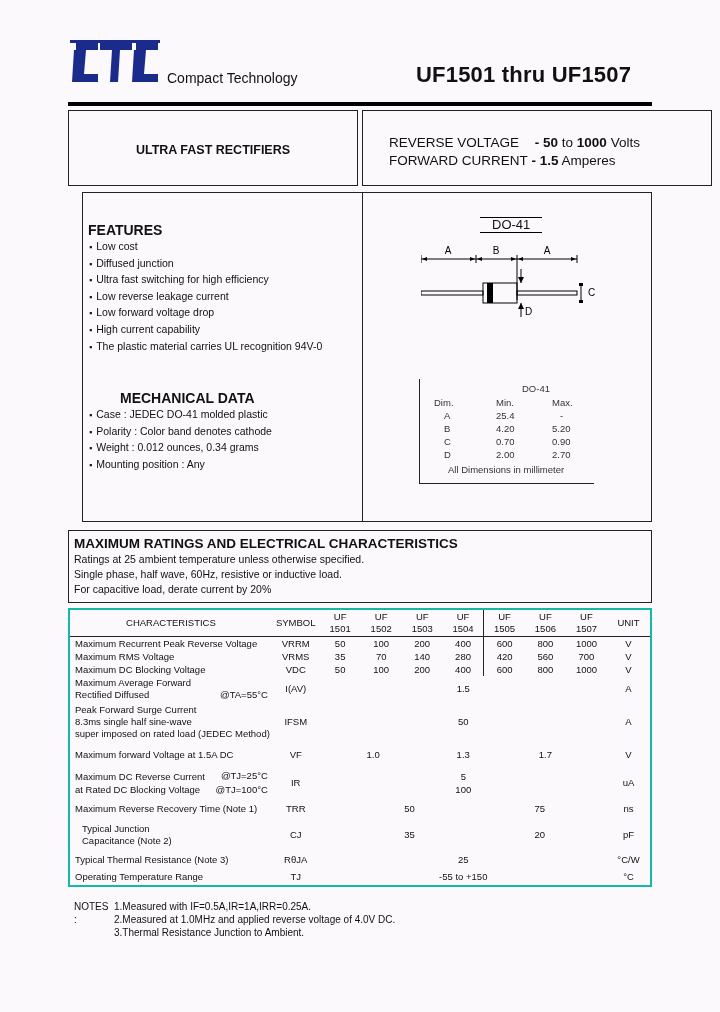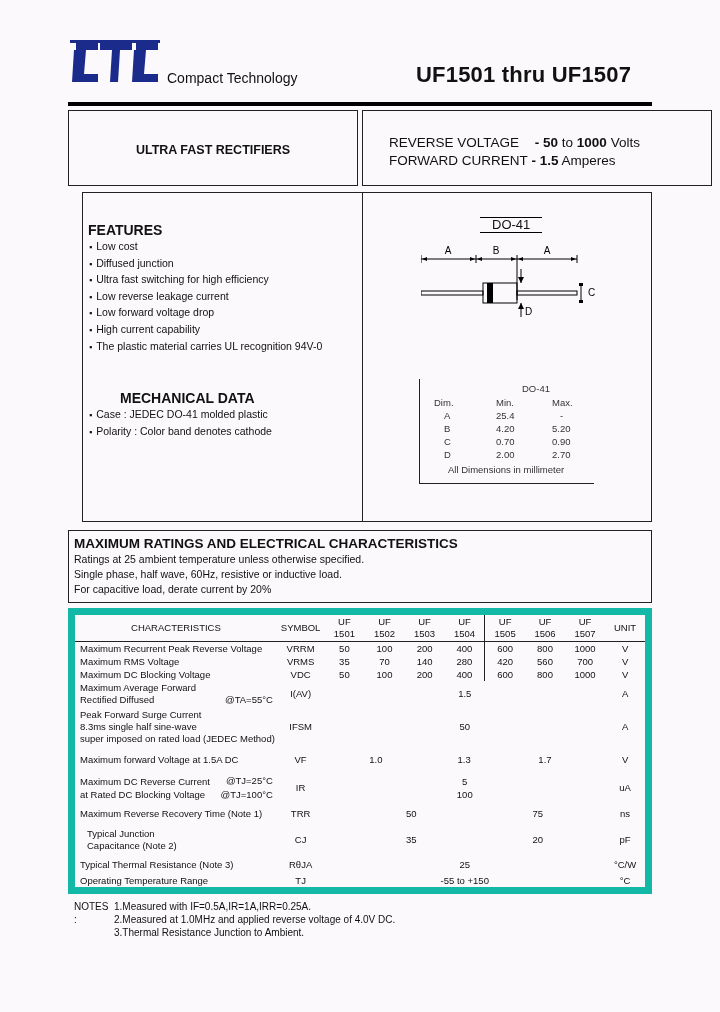--- a/index.html
+++ b/index.html
@@ -20,21 +20,21 @@
   h3 { margin:0; font-size:14px; font-weight:bold; position:absolute; }
   ul.blist { list-style:none; margin:0; padding:0; position:absolute; left:6px; font-size:10.5px; line-height:15.6px; }
   ul.blist li::before { content:"\25AA"; font-size:9px; margin-right:4px; }
   .pkg-title { position:absolute; left:117px; top:24px; font-size:13px; border-top:1px solid #000; border-bottom:1px solid #000; padding:0 12px; line-height:14px; }
   .dimtbl { position:absolute; left:56px; top:186px; width:174px; height:104px; border-left:1px solid #222; border-bottom:1px solid #222; font-size:9.5px; color:#333; }
   .dimtbl .row { position:absolute; left:0; width:174px; height:13px; }
   .dimtbl span { position:absolute; }
   .b5 { left:68px; top:530px; width:584px; height:73px; }
   .b5 h3 { left:5px; top:5px; font-size:13.5px; }
   .b5 .p { position:absolute; left:5px; font-size:10.5px; }
-  table.ch { position:absolute; left:68px; top:608px; width:584px; border-collapse:collapse; border:7px solid #14b8a6; font-size:9.5px; background:#fbf9fc; }
+  table.ch { position:absolute; left:68px; top:608px; width:584px; border-collapse:collapse; border:2px solid #14b8a6; font-size:9.5px; background:#fbf9fc; }
   table.ch td { padding:0 2px; vertical-align:middle; text-align:center; white-space:nowrap; }
   table.ch tr.hd td { border-bottom:1px solid #222; height:26px; line-height:12px; }
   table.ch td.desc { text-align:left; padding-left:5px; position:relative; }
   table.ch td.sep { border-left:1px solid #222; }
   .notes { position:absolute; left:74px; top:900px; font-size:10px; line-height:13px; }
   .notes .lbl { position:absolute; left:0; top:0; }
   .notes .n { position:absolute; left:40px; white-space:nowrap; }
   .footer { position:absolute; top:1024px; font-size:10px; }
 </style>
 </head>
@@ -77,20 +77,22 @@
     <li>Ultra fast switching for high efficiency</li>
     <li>Low reverse leakage current</li>
     <li>Low forward voltage drop</li>
     <li>High current capability</li>
     <li>The plastic material carries UL recognition 94V-0</li>
   </ul>
   <h3 style="left:5px;top:197px;padding-left:32px;">MECHANICAL DATA</h3>
   <ul class="blist" style="top:214px;">
     <li>Case : JEDEC DO-41 molded plastic</li>
     <li>Polarity : Color band denotes cathode</li>
+    <li>Weight : 0.012 ounces, 0.34 grams</li>
+    <li>Mounting position : Any</li>
   </ul>
 </div>
 
 <div class="box b4">
   <div class="pkg-title">DO-41</div>
   <svg class="abs" style="left:58px;top:52px;" width="180" height="80" viewBox="0 0 180 80">
     <g stroke="#000" fill="none" stroke-width="1">
 
       <line x1="0" y1="14" x2="156" y2="14"></line>
       <line x1="0" y1="10" x2="0" y2="18"></line>

